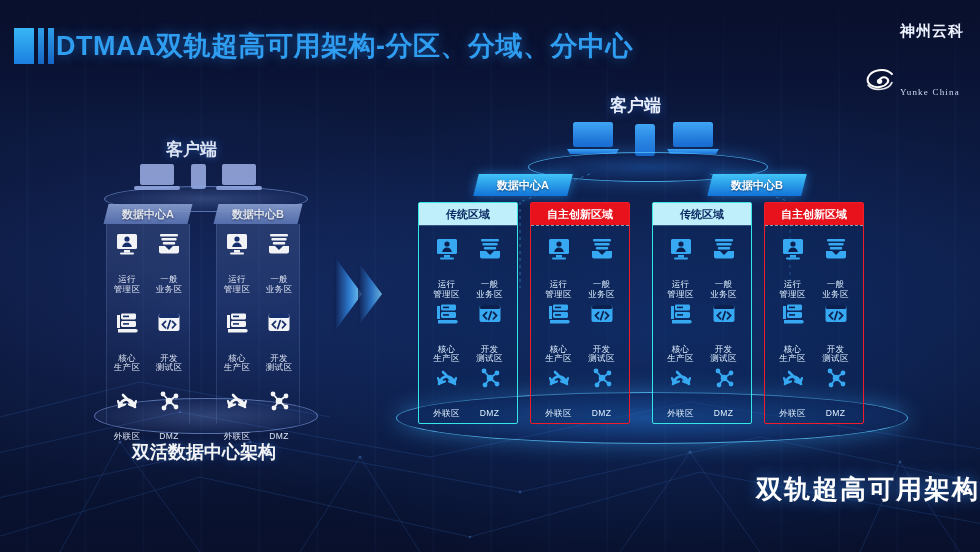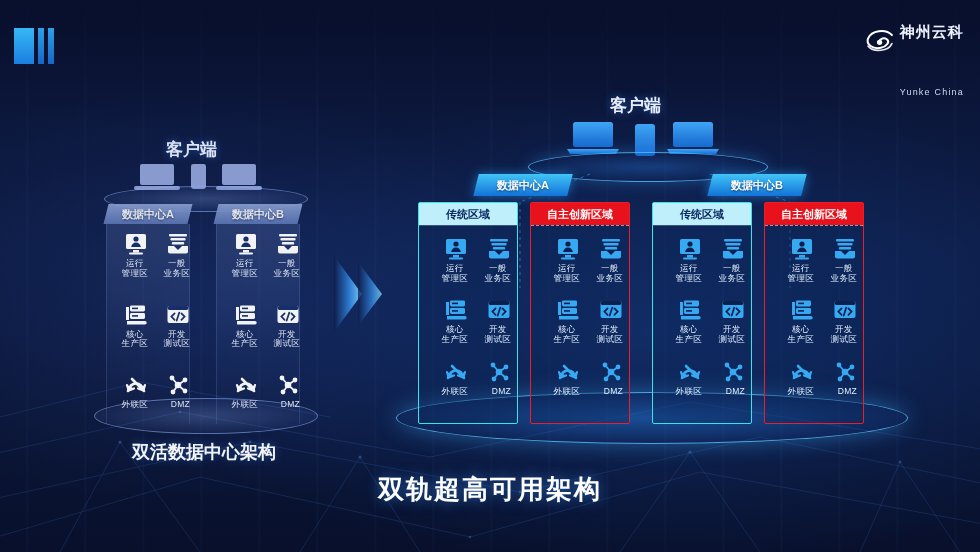--- a/index.html
+++ b/index.html
@@ -46,21 +46,21 @@
   .bar1 { width: 20px; height: 36px; background: linear-gradient(180deg,#37b7f5,#1b7fe0); }
   .bar2 { width: 6px; height: 36px; background: linear-gradient(180deg,#2f9fe8,#1766c6); }
   .bar3 { width: 6px; height: 36px; background: linear-gradient(180deg,#2f9fe8,#1766c6); }
   .title-main {
     position: absolute; left: 56px; top: 28px;
     font-size: 27px; font-weight: bold; letter-spacing: 0.5px;
     color: #2f9df0;
     text-shadow: 0 0 12px rgba(40,140,240,0.55);
     white-space: nowrap;
   }
-  .logo { position: absolute; right: 16px; top: 24px; display: flex; align-items: flex-start; gap: 3px; }
+  .logo { position: absolute; right: 16px; top: 24px; display: flex; align-items: flex-end; gap: 3px; font-family: Liberation Serif, serif; }
   .logo-mark { width: 34px; height: 34px; }
   .logo-text { display: flex; flex-direction: column; line-height: 1.05; }
   .logo-cn { font-size: 15px; font-weight: bold; color: #eef3ff; letter-spacing: 1px; }
   .logo-en { font-size: 9px; color: #cdd9f2; letter-spacing: 1.2px; margin-top: 48px; }
 
   
   .client-label {
     position: absolute; font-size: 17px; color: #e8eefc; font-weight: bold;
     text-shadow: 0 0 8px rgba(60,140,255,0.5); white-space: nowrap;
   }
@@ -82,22 +82,22 @@
     background: radial-gradient(ellipse at 50% 50%, rgba(130,160,230,0.30) 0%, rgba(90,120,200,0.10) 70%, rgba(90,120,200,0) 100%);
   }
   .pillar {
     position: absolute;
     background: linear-gradient(180deg, rgba(150,180,245,0.18) 0%, rgba(110,145,220,0.07) 60%, rgba(110,145,220,0) 100%);
     border-left: 1px solid rgba(160,190,250,0.16);
     border-right: 1px solid rgba(160,190,250,0.16);
   }
   .zone-grid { position: absolute; display: grid; grid-template-columns: 1fr 1fr; }
   .zone {
-    display: flex; flex-direction: column; align-items: flex-end; justify-content: flex-start;
-    gap: 3px;
+    display: flex; flex-direction: column; align-items: center; justify-content: flex-start;
+    gap: 19px;
   }
   .zone-ico { width: 24px; height: 24px; display: block; }
   .zone-txt {
     font-size: 8.5px; line-height: 1.15; text-align: center; white-space: pre-line;
     letter-spacing: 0.3px;
   }
   .left-zone .zone-txt { color: #e9effc; }
   .bottom-caption {
     position: absolute; font-size: 18px; font-weight: bold; color: #ffffff;
     text-shadow: 0 0 10px rgba(60,140,255,0.45); white-space: nowrap;
@@ -123,21 +123,21 @@
   .zb-body {
     position: relative; height: 200px; padding: 11px 6px 6px 6px;
     display: grid; grid-template-columns: 1fr 1fr; grid-template-rows: 1fr 1fr 1fr;
     row-gap: 2px;
   }
   .zb-body .zone-txt { color: #dff0ff; font-size: 8.5px; }
   .zone-box.inno .zb-body { border-top: 1px dashed rgba(255,255,255,0.55); }
   .zone-box.trad .zb-body { border-top: 1px solid rgba(180,235,250,0.25); }
 
   .big-caption {
-    position: absolute; left: 0; width: 980px; text-align: center;
+    position: absolute; left: 0; width: 980px; text-align: right;
   }
   .bc-cn {
     font-size: 26px; font-weight: bold; color: #ffffff; letter-spacing: 2px;
     text-shadow: 0 0 14px rgba(60,150,255,0.6);
   }
   .bc-en {
     font-family: "Liberation Mono", "DejaVu Sans Mono", monospace;
     font-size: 11.5px; color: #dfe9ff; letter-spacing: 1.6px; margin-top: 4px;
   }
 </style>
@@ -172,20 +172,21 @@
   </svg>
 
   <div class="topglow"></div>
 
   <div class="header">
     <div class="bars">
       <div class="bar1"></div>
       <div class="bar2"></div>
       <div class="bar3"></div>
     </div>
+    <div class="title-main">DTMAA双轨超高可用架构-分区、分域、分中心</div>
 
     <div class="logo">
       <svg class="logo-mark" viewBox="0 0 40 40">
         <g fill="none" stroke="#ffffff" stroke-width="2.4" stroke-linecap="round">
           <path d="M34 13 C26 5, 10 8, 6 17 C3 24, 12 30, 21 28 C28 26.5, 32 21, 28 18 C25 15.8, 20 17, 19 21"></path>
           <path d="M6 26 C13 34, 30 32, 34 23" stroke-width="2.0" opacity="0.9"></path>
         </g>
         <circle cx="19.5" cy="21.5" r="3.1" fill="#ffffff"></circle>
       </svg>
       <div class="logo-text">

